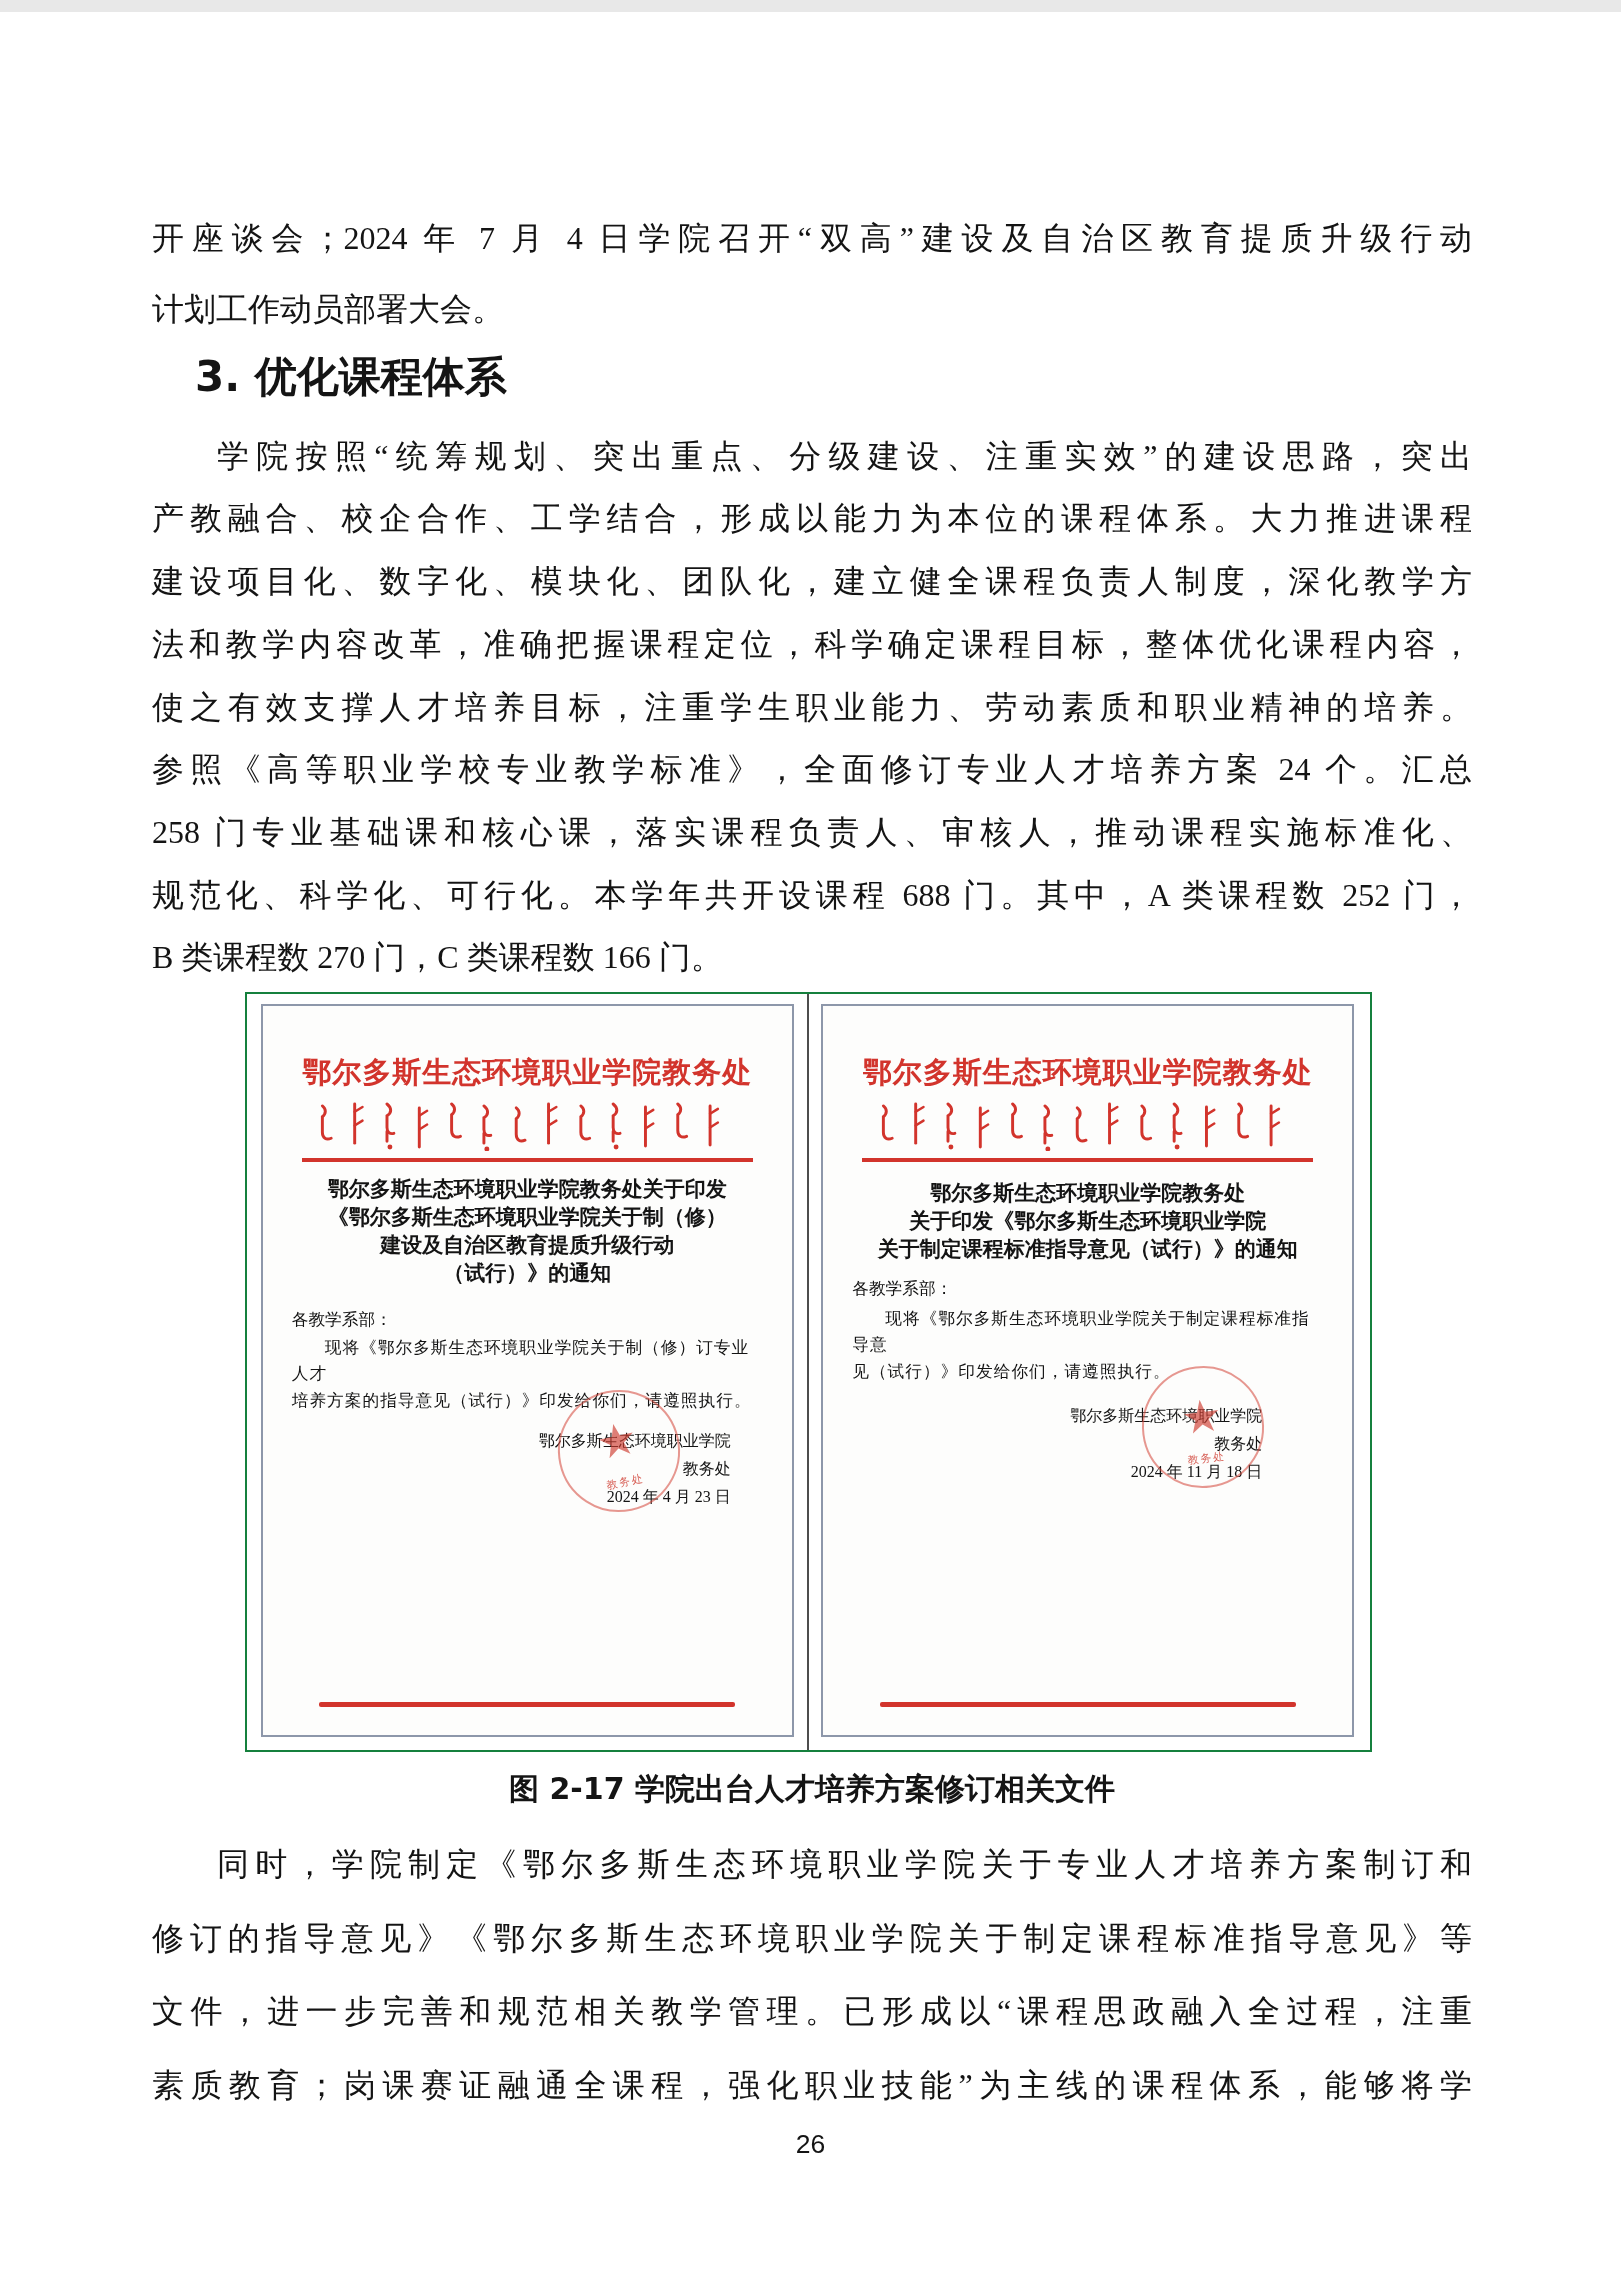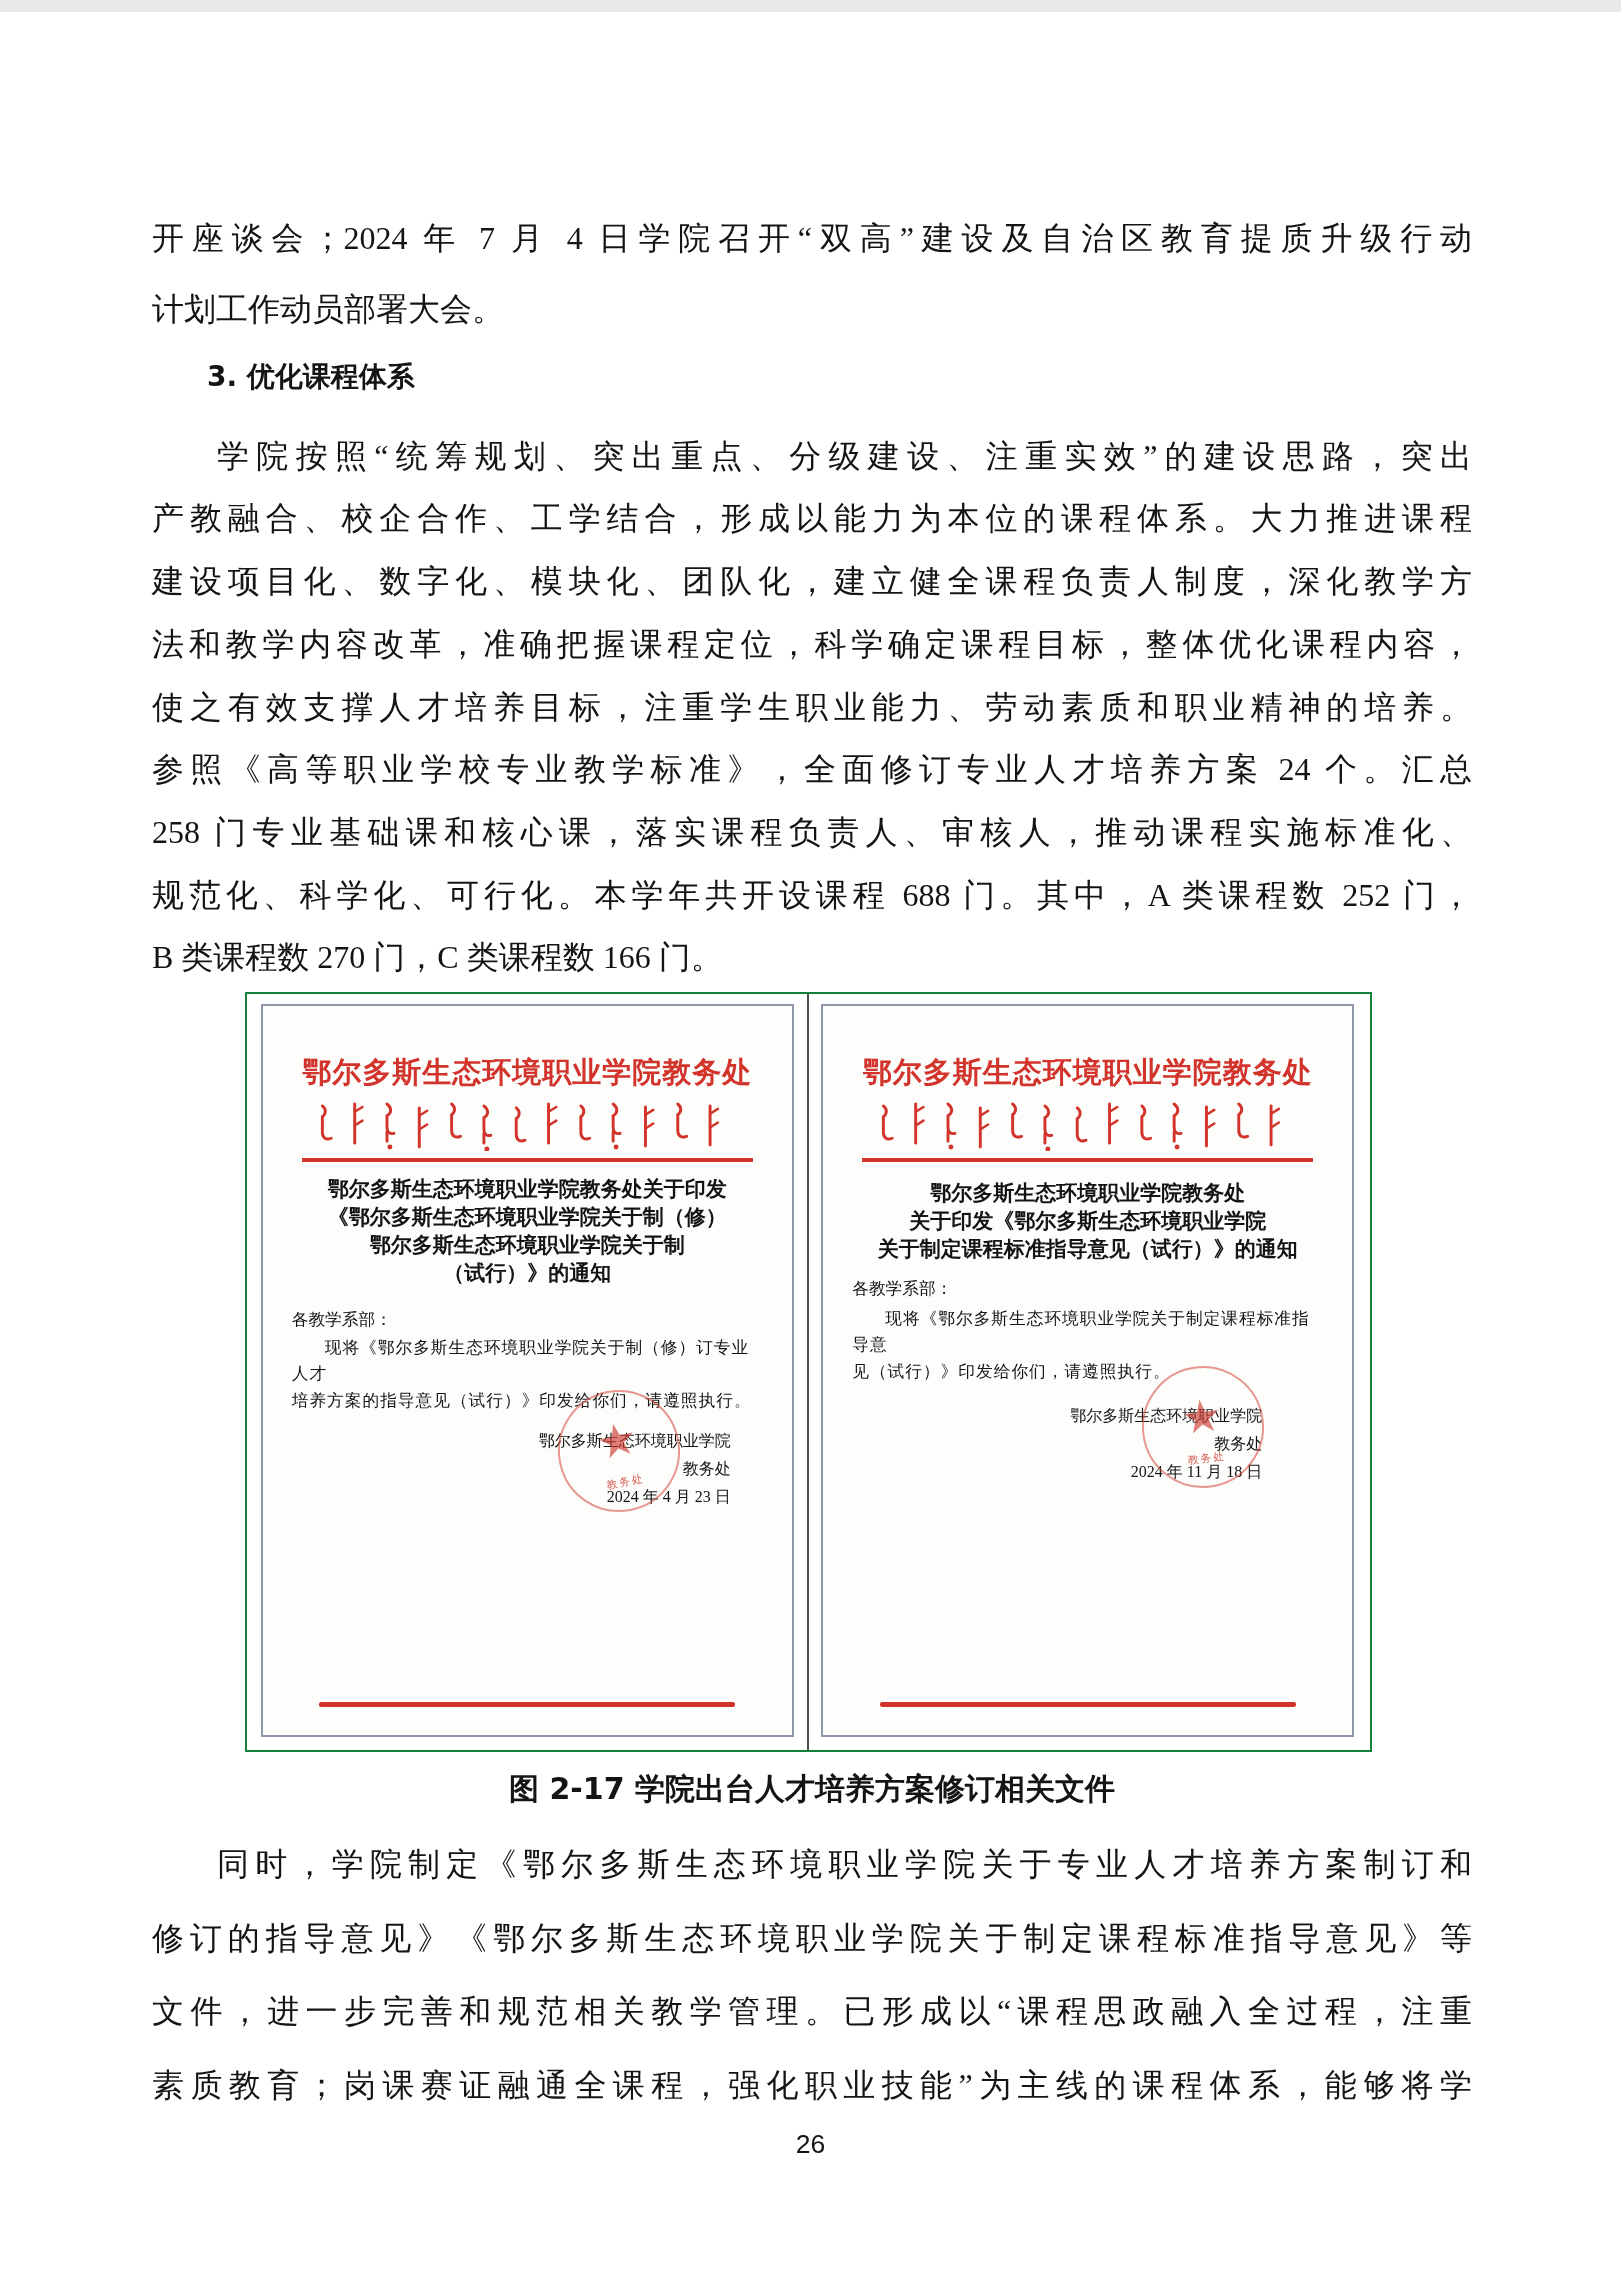--- a/index.html
+++ b/index.html
@@ -8,22 +8,22 @@
     font-family:"Liberation Serif","DejaVu Serif",serif;color:#141414;
     margin:12px auto;overflow:hidden;
   }
   .line{
     position:absolute;left:152px;width:1320px;height:61px;line-height:61px;
     font-size:32px;text-align:justify;text-align-last:justify;white-space:nowrap;
   }
   .line.endline{text-align:left;text-align-last:left;}
   .line.indent{text-indent:65px;}
   .heading{
-    position:absolute;left:152px;top:334px;width:1320px;height:61px;line-height:61px;
-    padding-left:55px;box-sizing:border-box;font-size:28px;font-weight:bold;
+    position:absolute;left:140px;top:334px;width:1320px;height:61px;line-height:61px;
+    padding-left:55px;box-sizing:border-box;font-size:42px;font-weight:bold;
     font-family:"DejaVu Sans","Liberation Sans",sans-serif;
   }
   .figure{
     position:absolute;left:245px;top:980px;width:1127px;height:760px;
     border:2px solid #15803d;box-sizing:border-box;display:flex;background:#ffffff;
   }
   .figcell{flex:1 1 50%;position:relative;box-sizing:border-box;}
   .figcell.left{border-right:2px solid #4d4d4d;}
   .docscan{
     position:absolute;top:9.8px;width:533px;height:733px;background:#fdfdfc;
@@ -133,21 +133,21 @@
             <use href="#mga" x="264" y="2"></use>
           <use href="#mgc" x="297" y="0"></use>
             <use href="#mgb" x="330" y="3"></use>
             <use href="#mga" x="363" y="0"></use>
           <use href="#mgb" x="396" y="2"></use>
         </svg>
         <div class="red-rule"></div>
         <div class="doc-title">
           <div>鄂尔多斯生态环境职业学院教务处关于印发</div>
           <div>《鄂尔多斯生态环境职业学院关于制（修）</div>
-          <div>鄂尔多斯生态环境职业学院关于制</div>
+          <div>建设及自治区教育提质升级行动</div>
           <div>（试行）》的通知</div>
         </div>
         <div class="doc-greeting">各教学系部：</div>
         <div class="doc-body">
           <div class="bl0">现将《鄂尔多斯生态环境职业学院关于制（修）订专业人才</div>
           <div class="bl1">培养方案的指导意见（试行）》印发给你们，请遵照执行。</div>
         </div>
         <div class="doc-sig">
           <div>鄂尔多斯生态环境职业学院</div>
           <div>教务处</div>

